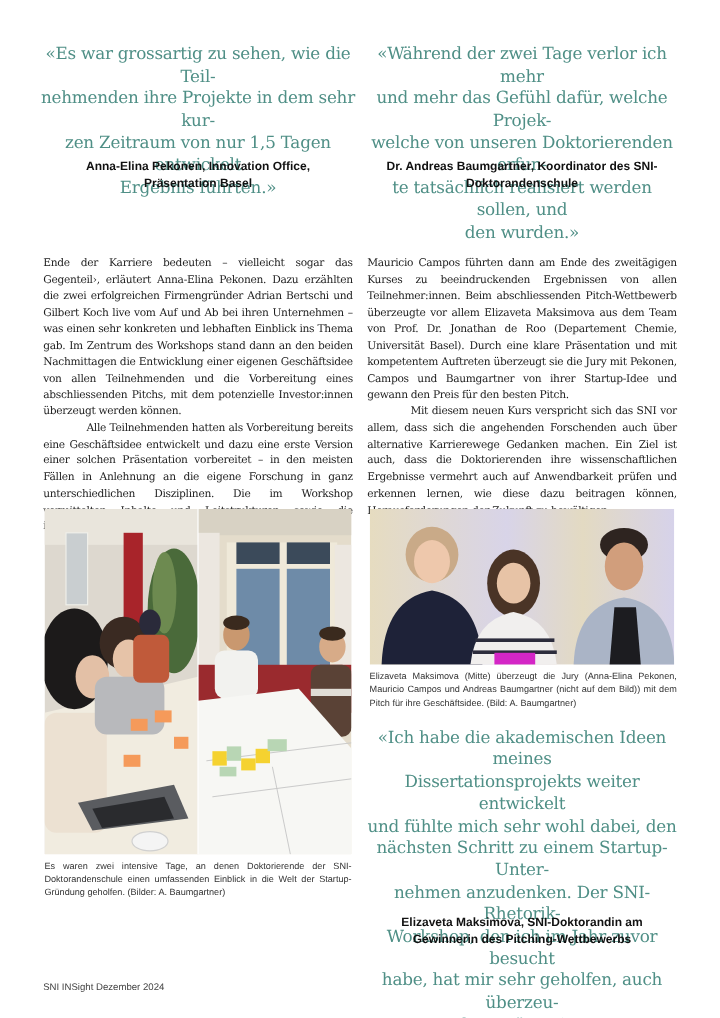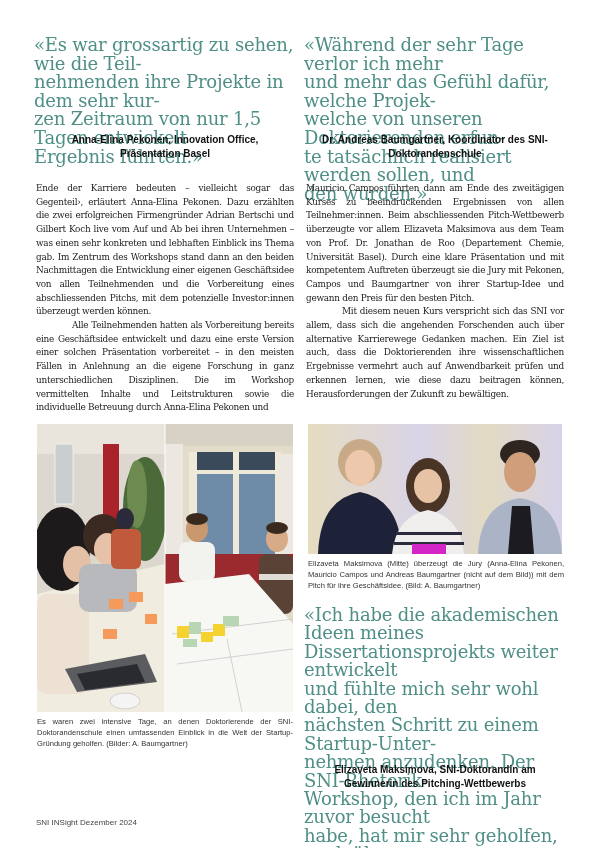--- a/index.html
+++ b/index.html
@@ -3,41 +3,43 @@
 <meta charset="utf-8">
 <style>
   * { box-sizing: border-box; margin: 0; padding: 0; }
   html, body { width: 600px; height: 848px; background: #ffffff; overflow: hidden; }
   body { position: relative; font-family: "DejaVu Serif", serif; color: #222; }
 
   .quote {
     position: absolute;
     font-family: "DejaVu Serif", serif;
     color: #4f8f86;
-    font-size: 18px;
+    font-size: 14px;
     line-height: 18.6px;
+    text-align: center;
     letter-spacing: -0.2px;
   }
   .attrib {
     position: absolute;
     font-family: "Liberation Sans", sans-serif;
     font-weight: bold;
     font-size: 10px;
     line-height: 13.5px;
     text-align: center;
     color: #111;
   }
   .body-col {
     position: absolute;
     font-family: "DejaVu Serif", serif;
     font-size: 8.9px;
     line-height: 13.7px;
     text-align: justify;
     color: #1d1d1d;
     letter-spacing: -0.25px;
+    margin-top: 32px;
   }
   .body-col p { margin: 0; }
   .body-col p.indent { text-indent: 36px; }
 
   .caption {
     position: absolute;
     font-family: "Liberation Sans", sans-serif;
     font-size: 7.6px;
     line-height: 11px;
     color: #333;
@@ -61,21 +63,21 @@
   <div>nehmenden ihre Projekte in dem sehr kur-</div>
   <div>zen Zeitraum von nur 1,5 Tagen entwickelt</div>
   <div>Ergebnis führten.»</div>
 </div>
 <div class="attrib" style="left:34px; top:133px; width:262px;">
   <div>Anna-Elina Pekonen, Innovation Office,</div>
   <div>Präsentation Basel</div>
 </div>
 
 <div class="quote" style="left: 304px; top: 36px; width: 262px; color: rgb(79, 143, 134);">
-  <div>«Während der sehr Tage verlor ich mehr</div>
+  <div>«Während der zwei Tage verlor ich mehr</div>
   <div>und mehr das Gefühl dafür, welche Projek-</div>
   <div>welche von unseren Doktorierenden erfun-</div>
   <div>te tatsächlich realisiert werden sollen, und</div>
   <div>den wurden.»</div>
 </div>
 <div class="attrib" style="left:304px; top:133px; width:262px;">
   <div>Dr. Andreas Baumgartner, Koordinator des SNI-</div>
   <div>Doktorandenschule</div>
 </div>
 

